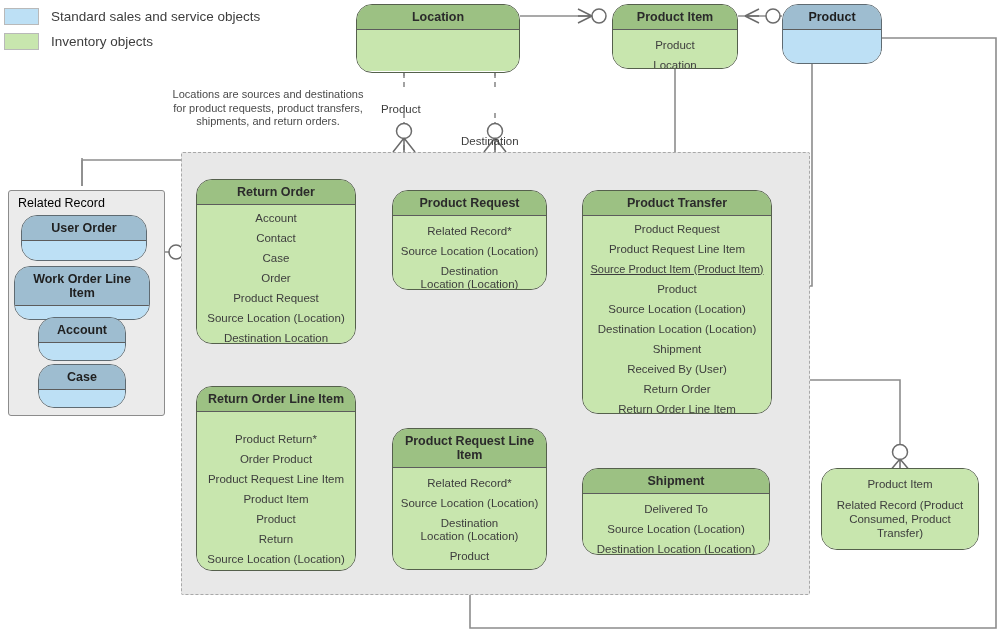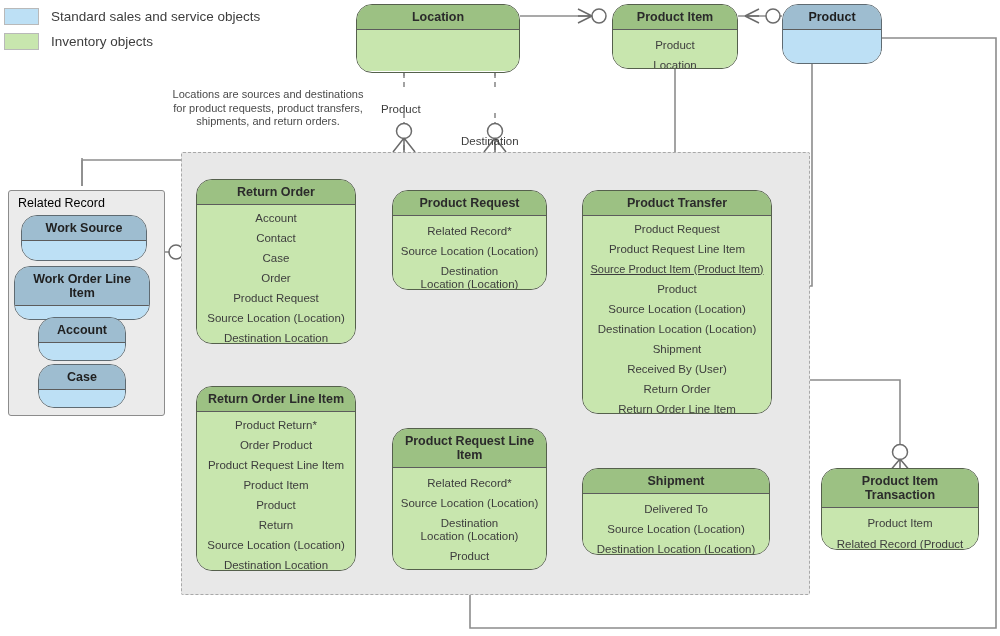--- a/index.html
+++ b/index.html
@@ -209,21 +209,21 @@
       <div class="fld">Location</div>
     </div>
   </div>
 
   <div class="ent blue empty" style="left:782px;top:4px;width:100px;height:60px;">
     <div class="hdr">Product</div>
     <div class="body"></div>
   </div>
 
   <div class="ent blue empty" style="left:21px;top:215px;width:126px;height:46px;">
-    <div class="hdr">Work Source</div>
+    <div class="hdr">User Order</div>
     <div class="body" style="min-height:18px;"></div>
   </div>
 
   <div class="ent blue empty" style="left:14px;top:266px;width:136px;height:54px;">
     <div class="hdr">Work Order Line Item</div>
     <div class="body" style="min-height:18px;"></div>
   </div>
 
   <div class="ent blue empty" style="left:38px;top:317px;width:88px;height:44px;">
     <div class="hdr">Account</div>
@@ -268,21 +268,21 @@
       <div class="fld">Destination Location (Location)</div>
       <div class="fld">Shipment</div>
       <div class="fld">Received By (User)</div>
       <div class="fld">Return Order</div>
       <div class="fld">Return Order Line Item</div>
     </div>
   </div>
 
   <div class="ent green" style="left:196px;top:386px;width:160px;height:185px;">
     <div class="hdr">Return Order Line Item</div>
-    <div class="body" style="padding-top:3px;">
+    <div class="body" style="padding-top:17px;">
       <div class="fld">Product Return*</div>
       <div class="fld">Order Product</div>
       <div class="fld">Product Request Line Item</div>
       <div class="fld">Product Item</div>
       <div class="fld">Product</div>
       <div class="fld">Return</div>
       <div class="fld">Source Location (Location)</div>
       <div class="fld">Destination Location (Location)</div>
     </div>
   </div>
@@ -300,20 +300,19 @@
   <div class="ent green" style="left:582px;top:468px;width:188px;height:87px;">
     <div class="hdr">Shipment</div>
     <div class="body">
       <div class="fld">Delivered To</div>
       <div class="fld">Source Location (Location)</div>
       <div class="fld">Destination Location (Location)</div>
     </div>
   </div>
 
   <div class="ent green" style="left:821px;top:468px;width:158px;height:82px;">
-    <div class="hdr">Product Item Transaction</div>
     <div class="body">
       <div class="fld">Product Item</div>
       <div class="fld" style="padding-left:6px;padding-right:6px;line-height:14px;">Related Record (Product Consumed, Product Transfer)</div>
     </div>
   </div>
 
 </div>
 
 </body></html>

